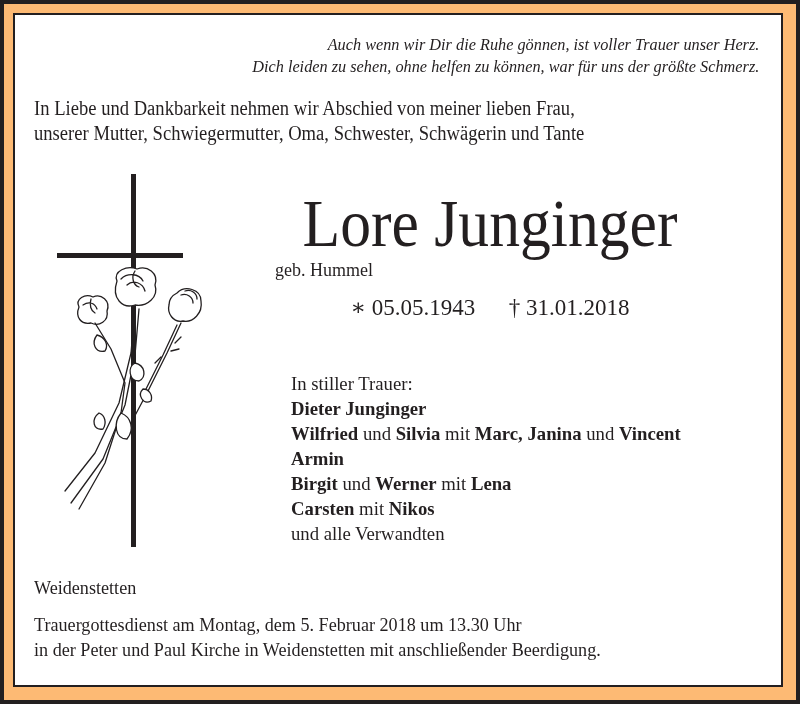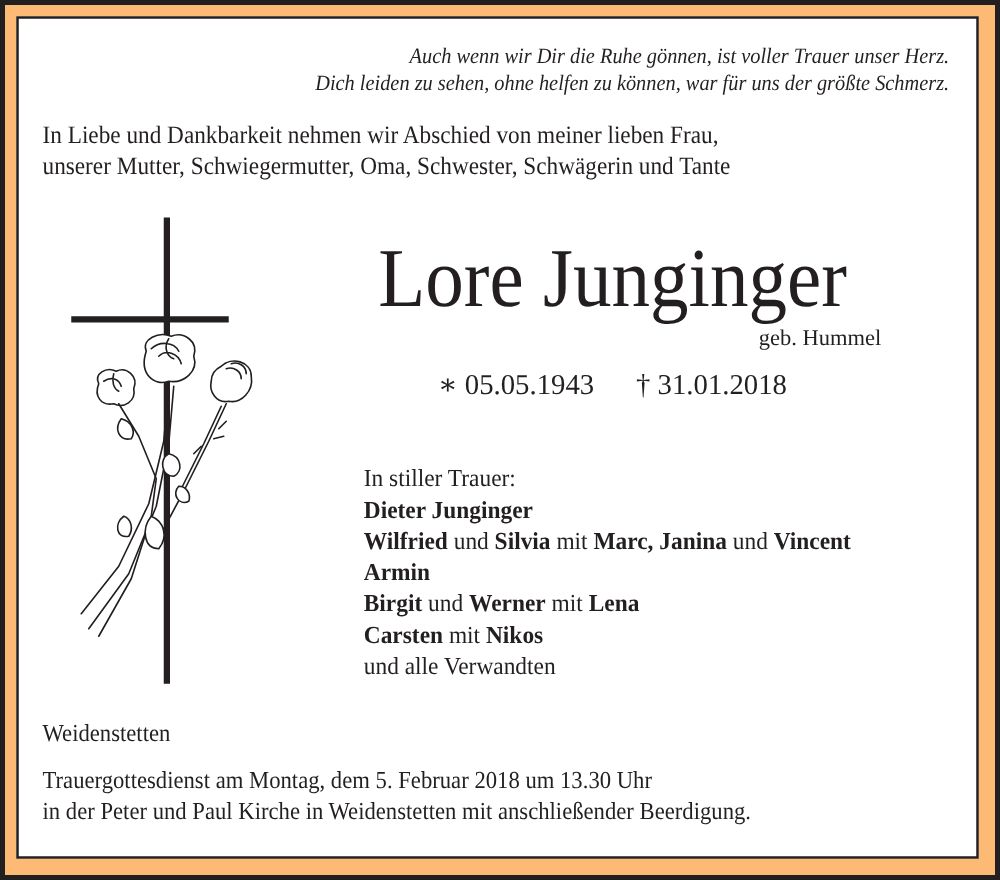--- a/index.html
+++ b/index.html
@@ -35,21 +35,21 @@
     .cross-h { position: absolute; left: 42px; top: 238px; width: 126px; height: 5px; background: #231f20; }
     .roses { position: absolute; left: 20px; top: 248px; width: 190px; height: 250px; }
     .name {
       position: absolute; left: 260px; top: 168px; width: 430px;
       text-align: center; font-size: 67px; line-height: 80px;
       transform: scaleX(0.92); transform-origin: center top;
       white-space: nowrap;
     }
     .maiden {
       position: absolute; left: 260px; top: 244px; width: 430px;
-      text-align: right; font-size: 18px; line-height: 22px;
+      text-align: left; font-size: 18px; line-height: 22px;
     }
     .dates {
       position: absolute; left: 260px; top: 281px; width: 430px;
       text-align: center; font-size: 23px; line-height: 24px;
       white-space: nowrap;
     }
     .dates .gap { display: inline-block; width: 22px; }
     .mourners {
       position: absolute; left: 276px; top: 356px;
       font-size: 19.5px; line-height: 25px;

